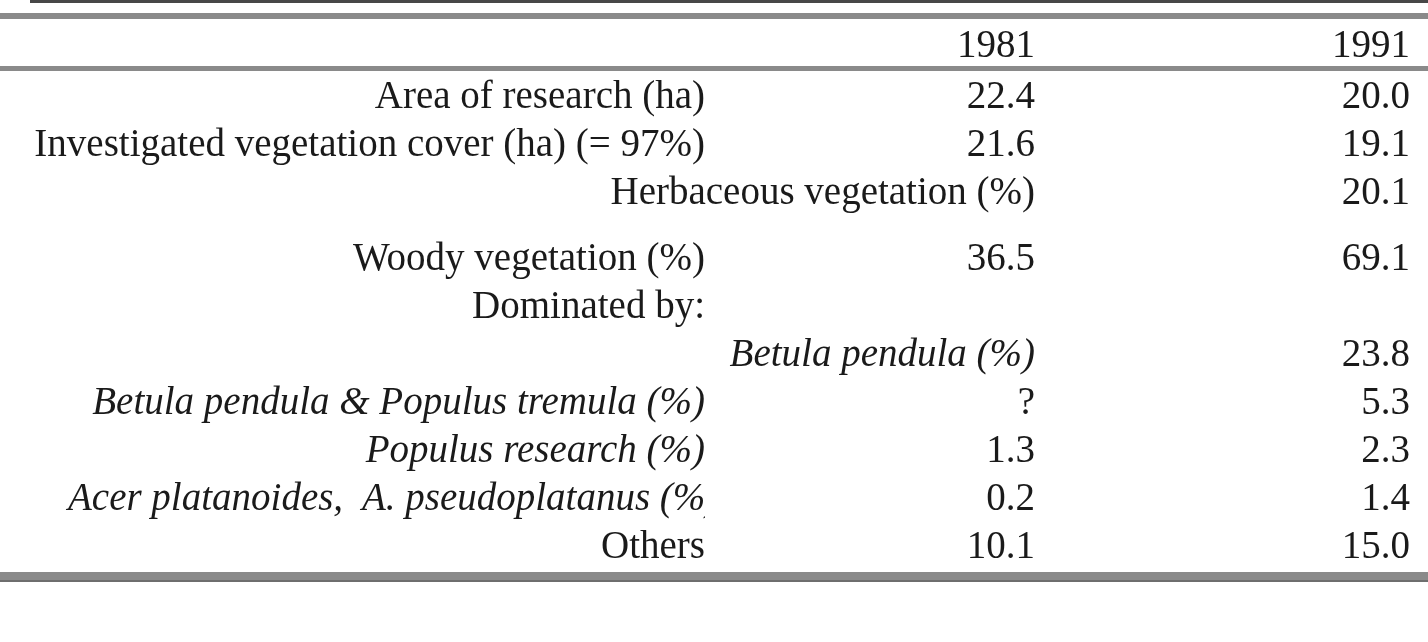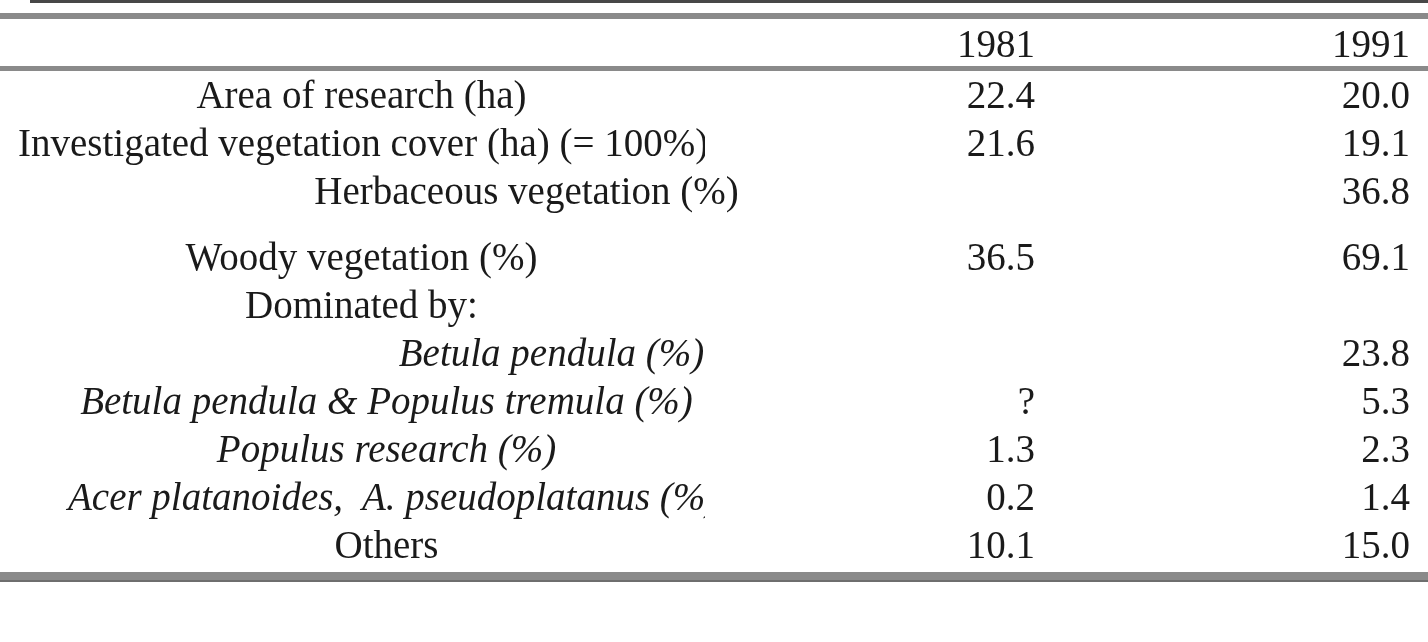--- a/index.html
+++ b/index.html
@@ -44,21 +44,21 @@
     font-size: 39px;
     line-height: 48px;
     white-space: pre;
   }
   .header-row {
     height: 47px;
     line-height: 50px;
   }
   .row .label {
     flex: 1 1 auto;
-    text-align: center;
+    text-align: right;
     overflow: hidden;
   }
   .row .v {
     flex: 0 0 auto;
     text-align: right;
   }
   .row .v1 { width: 330px; }
   .row .v2 { width: 375px; }
   .row.indent .label { padding-left: 50px; }
   .row.italic .label { font-style: italic; }
@@ -77,22 +77,22 @@
   <div class="row header-row">
     <div class="label"></div>
     <div class="v v1">1981</div>
     <div class="v v2">1991</div>
   </div>
 
   <div class="rule rule-mid"></div>
 
   <div id="table-body">
       <div class="row"><div class="label">Area of research (ha)</div><div class="v v1">22.4</div><div class="v v2">20.0</div></div>
-      <div class="row"><div class="label">Investigated vegetation cover (ha) (= 100%)</div><div class="v v1">21.6</div><div class="v v2">19.1</div></div>
-      <div class="row"><div class="label">Herbaceous vegetation (%)</div><div class="v v2">36.8</div></div>
+      <div class="row"><div class="label">Investigated vegetation cover (ha) (= 97%)</div><div class="v v1">21.6</div><div class="v v2">19.1</div></div>
+      <div class="row"><div class="label">Herbaceous vegetation (%)</div><div class="v v2">20.1</div></div>
       <div class="gap-row"></div>
       <div class="row"><div class="label">Woody vegetation (%)</div><div class="v v1">36.5</div><div class="v v2">69.1</div></div>
       <div class="row"><div class="label">Dominated by:</div><div class="v v1"></div><div class="v v2"></div></div>
       <div class="row indent italic"><div class="label">Betula pendula (%)</div><div class="v v2">23.8</div></div>
       <div class="row indent italic"><div class="label">Betula pendula &amp; Populus tremula (%)</div><div class="v v1">?</div><div class="v v2">5.3</div></div>
       <div class="row indent italic"><div class="label">Populus research (%)</div><div class="v v1">1.3</div><div class="v v2">2.3</div></div>
       <div class="row indent italic"><div class="label">Acer platanoides,  A. pseudoplatanus (%)</div><div class="v v1">0.2</div><div class="v v2">1.4</div></div>
       <div class="row indent"><div class="label">Others</div><div class="v v1">10.1</div><div class="v v2">15.0</div></div>
     </div>
 

